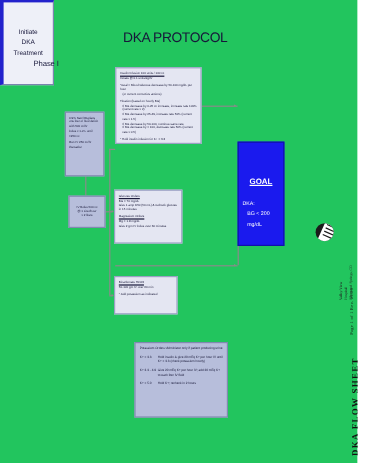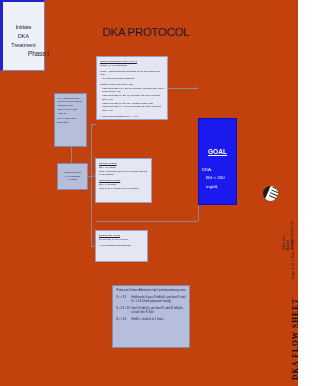--- a/index.html
+++ b/index.html
@@ -12,21 +12,21 @@
     font-family: "Liberation Sans", sans-serif;
     width: 298px;
     height: 386px;
     position: relative;
     overflow: hidden;
     color: #1a1a3a;
   }
   .page {
     position: absolute;
     inset: 0;
-    background: #c2410c;
+    background: #22c55e;
   }
 
   
   .title {
     position: absolute;
     left: 98px;
     top: 26px;
     width: 96px;
     text-align: center;
     font-size: 11.5px;

